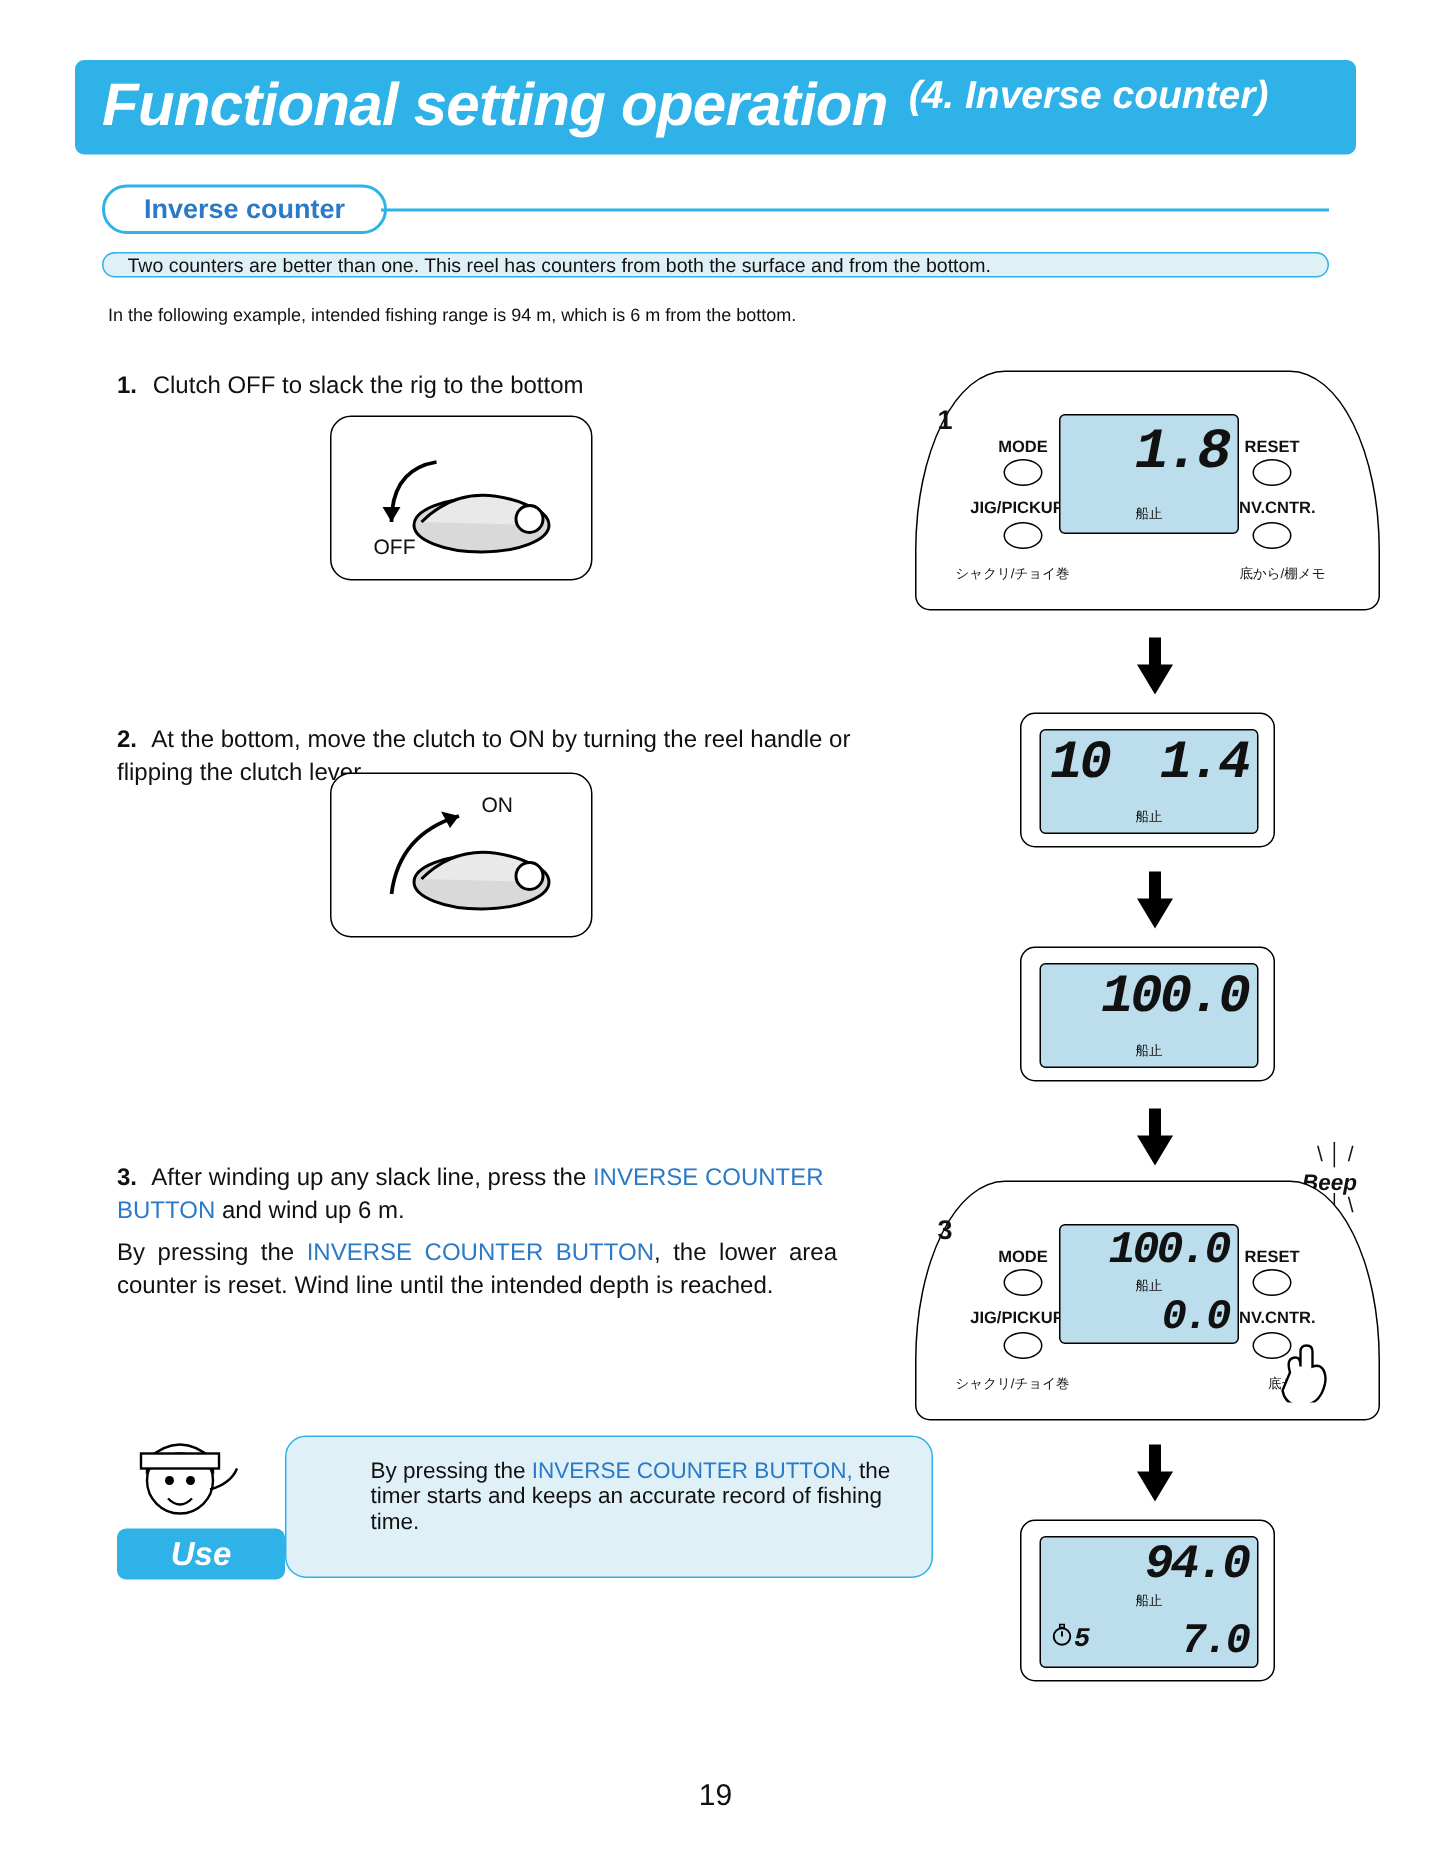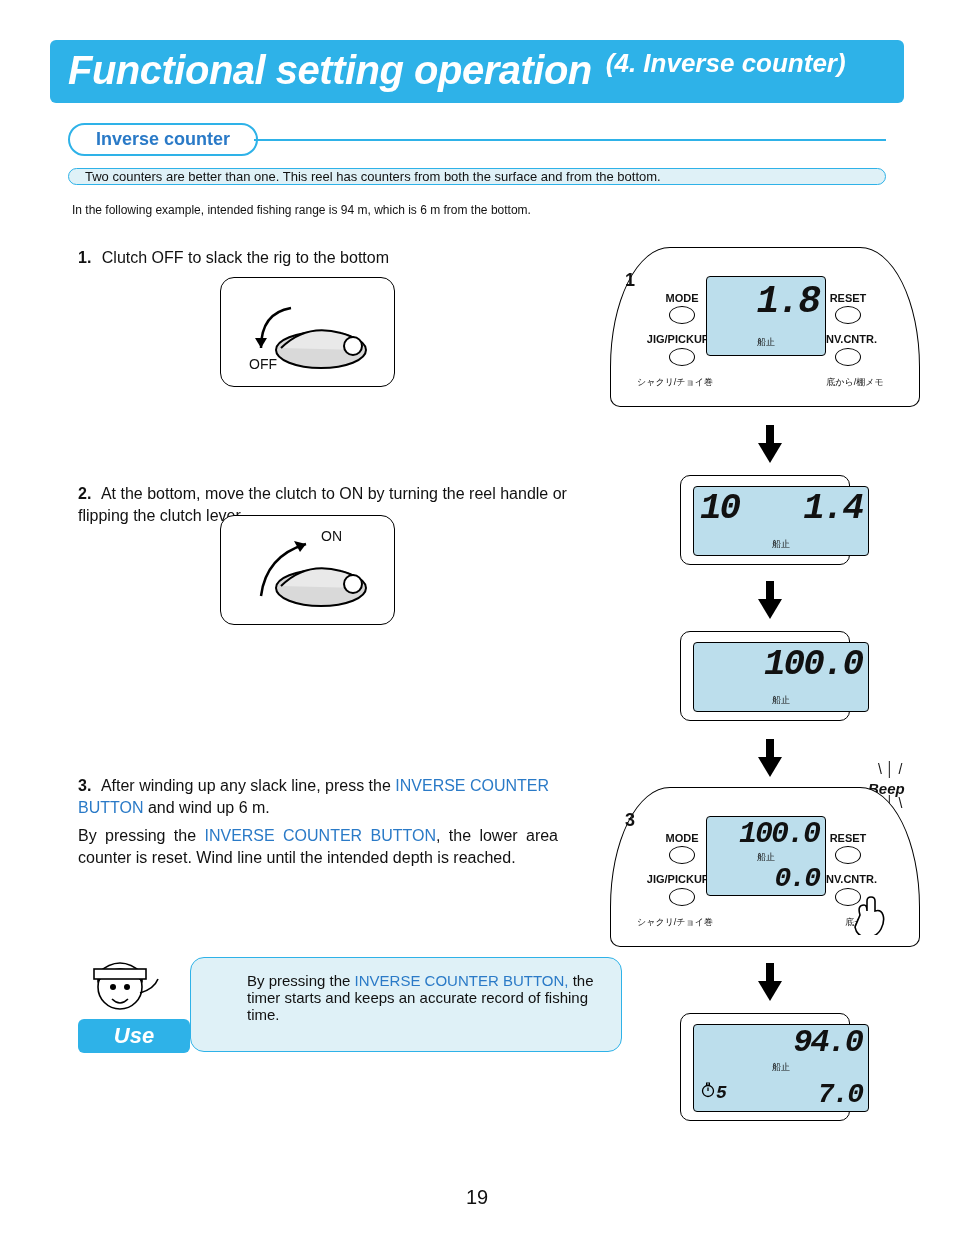--- a/index.html
+++ b/index.html
@@ -129,21 +129,21 @@
     border-radius:10px;
     height:90px; width:170px; left:630px;
   }
   .disp .screen{
     position:absolute;
     background:var(--screen);
     border:1.5px solid #000;
     border-radius:4px;
   }
   .panel .screen{left:95px; top:28px; width:120px; height:80px;}
-  .simple .screen{left:12px; top:10px; width:176px; height:70px;}
+  .simple .screen{left:12px; top:10px; width:146px; height:70px;}
 
   .lbl{position:absolute;font-size:11px;font-weight:700;text-align:center;}
   .btn{position:absolute;width:26px;height:18px;border:1.5px solid #000;border-radius:50%;}
 
   .jpn{position:absolute;font-size:9px;text-align:center;width:100%;}
 
   .digits{
     font-family:"Courier New",monospace;
     font-weight:900;
     font-style:italic;

